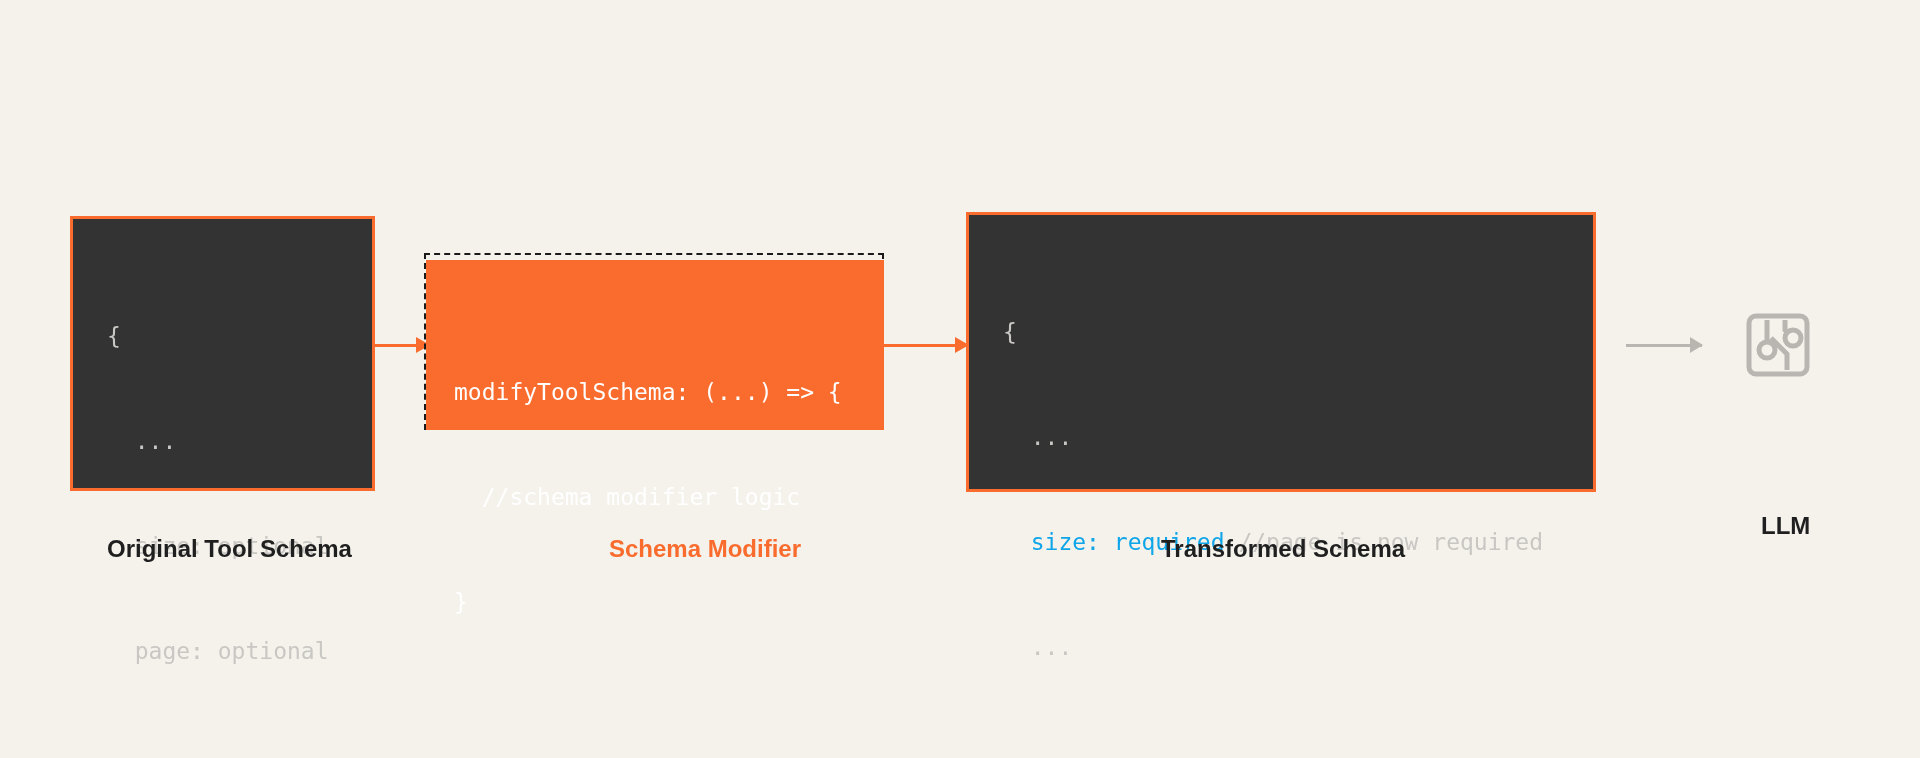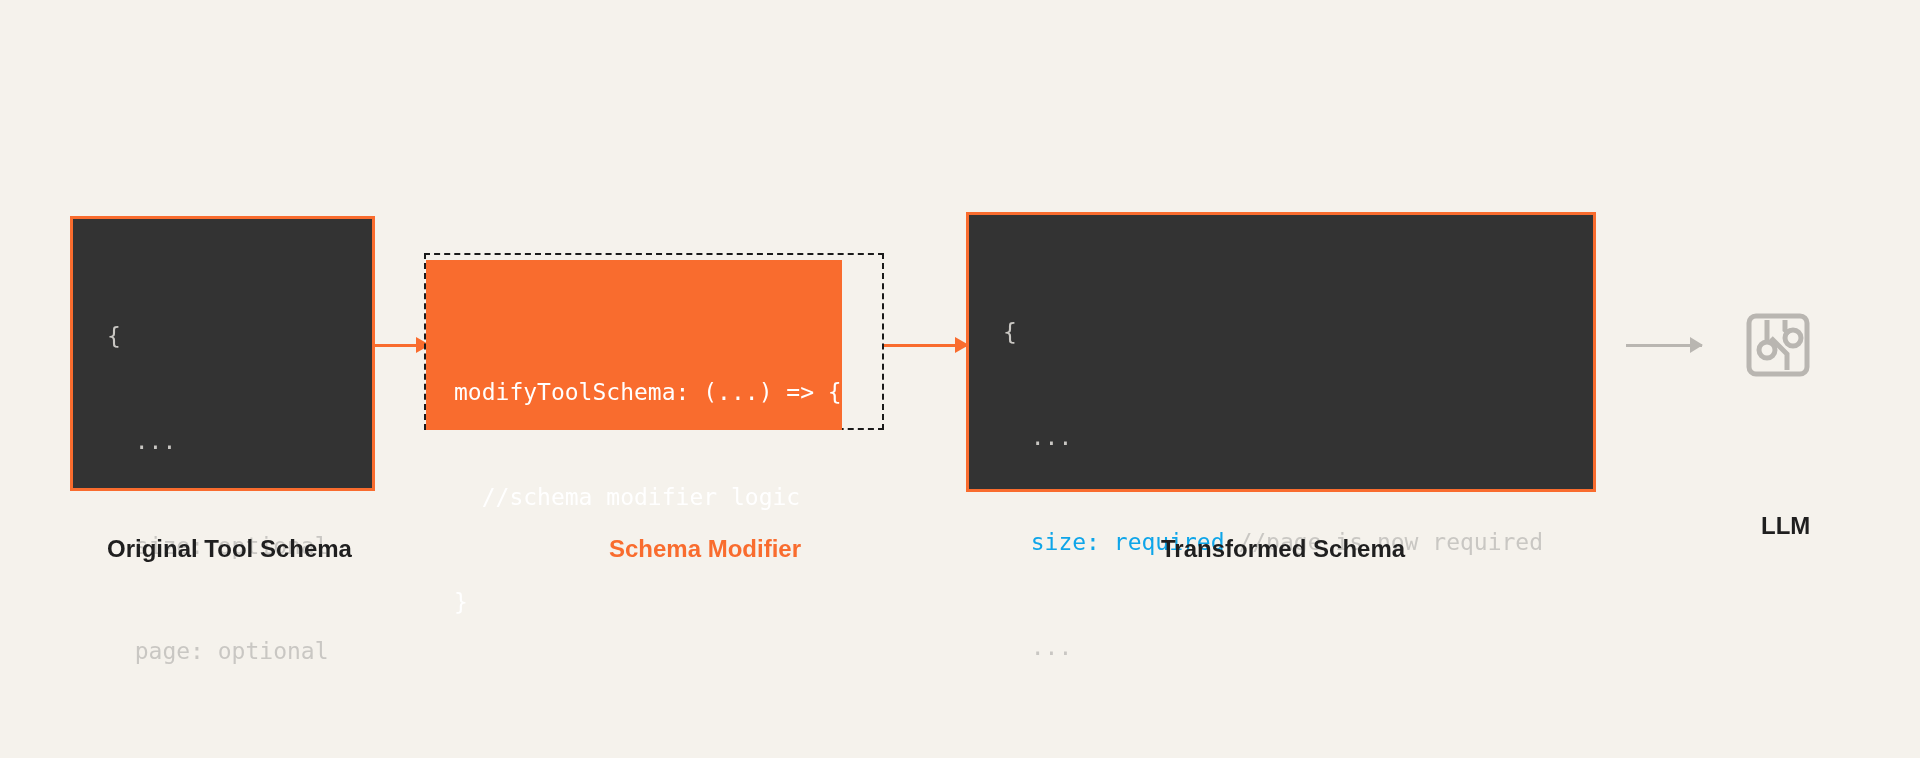--- a/index.html
+++ b/index.html
@@ -60,21 +60,21 @@
     width: 460px;
     height: 177px;
     border: 2px dashed #1a1a1a;
     box-sizing: border-box;
     background: transparent;
   }
   #modifier-box {
     position: absolute;
     left: 426px;
     top: 260px;
-    width: 416px;
+    width: 458px;
     height: 170px;
     background: #f96c2e;
     box-sizing: border-box;
     font-family: "DejaVu Sans Mono", "Liberation Mono", monospace;
     font-size: 23px;
     line-height: 35px;
     color: #ffffff;
     white-space: pre;
   }
   #modifier-box .code-inner {

